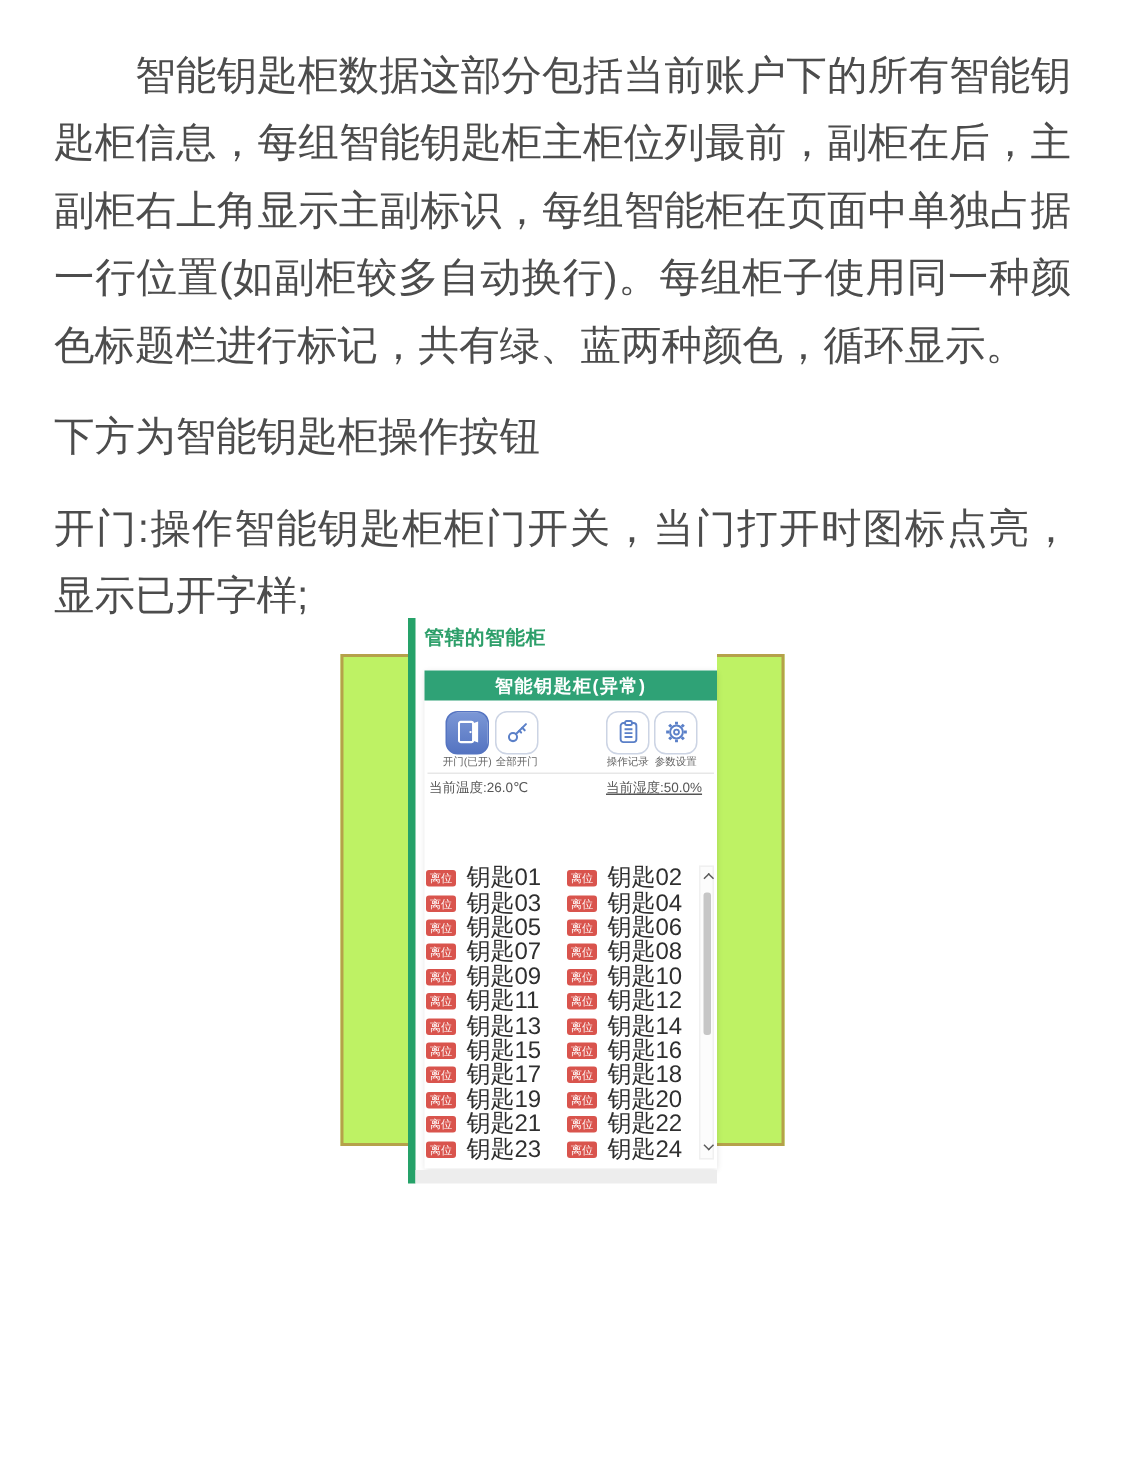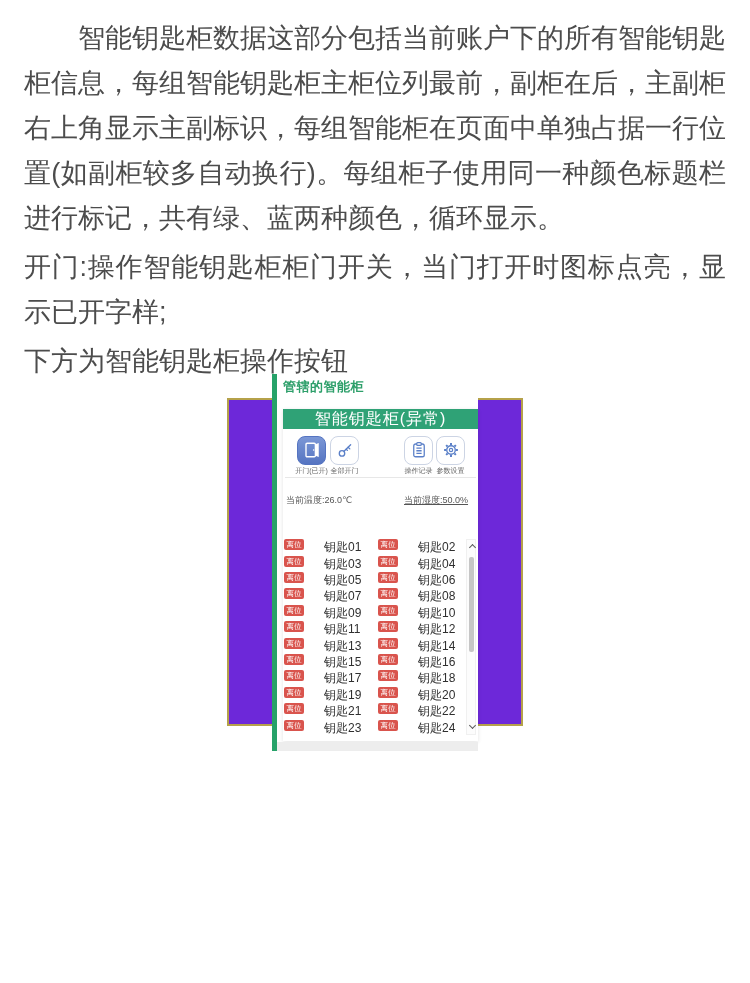--- a/index.html
+++ b/index.html
@@ -15,88 +15,88 @@
   body{
     width:750px;height:983px;background:#ffffff;overflow:hidden;
     font-family:"Liberation Sans","DejaVu Sans",sans-serif;
   }
   
   .doc{
     padding:12px 20px 0 20px;
     font-size:27px;line-height:45px;color:#4c4c4c;
     text-align:justify;
   }
-  .doc p{margin:4px;}
+  .doc p{margin:16px;}
   .doc p.indent{text-indent:2em;}
   
   .figure-box{
     width:296px;height:328px;
     border:2px solid var(--c-border);
     margin:14px auto 0 auto;
     display:flex;align-items:center;justify-content:center;
-    background:#6d28d9;
+    background:#bef264;
   }
   .screenshot{
     position:relative;width:206px;height:377px;background:#fff;
   }
   .stripe{position:absolute;left:0;top:0;width:5px;height:100%;background:var(--c-stripe);}
   .app-title{
     position:absolute;left:11px;top:4px;
     font-size:13px;font-weight:bold;color:var(--c-title);letter-spacing:.5px;
   }
   .footer-strip{position:absolute;left:5px;bottom:0;width:201px;height:9px;background:#ededed;}
   .card{
     position:absolute;left:11px;top:35px;width:195px;height:332px;
     background:#fff;box-shadow:0 1px 4px rgba(0,0,0,.12);
   }
   .card-header{
     height:20px;line-height:20px;background:var(--c-bar);
-    color:#fff;font-size:16px;font-weight:normal;text-align:center;letter-spacing:1px;
+    color:#fff;font-size:12px;font-weight:bold;text-align:center;letter-spacing:1px;
   }
   .btns{position:relative;height:39px;margin-top:7px;}
   .btn-col{position:absolute;top:0;width:33px;display:flex;flex-direction:column;align-items:center;}
   .btn-col.c1{left:12px;} .btn-col.c2{left:45px;} .btn-col.c3{left:119px;} .btn-col.c4{left:151px;}
   .icon-btn{
     width:29px;height:29px;border-radius:8px;border:1px solid #ccd4e4;background:#fff;
     display:flex;align-items:center;justify-content:center;padding:0;cursor:pointer;
   }
   .icon-btn.active{background:linear-gradient(180deg,#7b97d6,#5574c1);border-color:#5574c1;}
   .btn-label{margin-top:2px;font-size:7px;line-height:8px;color:#666;white-space:nowrap;}
   .divider{border-top:1px solid #e7e7e7;margin:2px 2px 0 2px;}
-  .env{position:relative;height:13px;margin-top:16px;font-size:9px;color:#555;}
+  .env{position:relative;height:13px;margin-top:3px;font-size:9px;color:#555;}
   .env .temp{position:absolute;left:3px;}
   .env .hum{position:absolute;left:121px;text-decoration:underline;}
   .key-list{
     position:absolute;left:1px;top:131px;width:180px;
     display:grid;grid-template-columns:94px 86px;grid-auto-rows:16.4px;align-items:center;
   }
-  .key-item{display:flex;}
+  .key-item{display:flex;align-items:center;}
   .key-badge{
     min-width:20px;height:11px;line-height:11px;padding:0 1px;
     background:var(--c-badge);color:#fff;font-size:7.5px;text-align:center;border-radius:2px;
   }
-  .key-name{margin-left:20px;font-size:12px;color:#2f2f2f;}
+  .key-name{margin-left:7px;font-size:16px;color:#2f2f2f;}
   .scrollbar{
     position:absolute;left:183px;top:130px;width:10px;height:196px;
     background:#fcfcfc;border:1px solid #f0f0f0;
   }
   .sb-arrow{position:absolute;left:1px;width:8px;height:12px;display:flex;align-items:center;justify-content:center;cursor:pointer;}
   .sb-arrow.up{top:1px;} .sb-arrow.down{bottom:1px;}
   .chev{width:5px;height:5px;border-left:1.6px solid #5a5a5a;border-bottom:1.6px solid #5a5a5a;}
   .sb-arrow.up .chev{transform:rotate(135deg);margin-top:2px;}
   .sb-arrow.down .chev{transform:rotate(-45deg);margin-bottom:2px;}
   .sb-thumb{position:absolute;left:1.5px;top:17px;width:5px;height:95px;background:#c6c6c6;border-radius:2px;cursor:pointer;}
 </style>
 </head>
 <body>
 
 <div class="doc">
   <p class="indent">智能钥匙柜数据这部分包括当前账户下的所有智能钥匙柜信息，每组智能钥匙柜主柜位列最前，副柜在后，主副柜右上角显示主副标识，每组智能柜在页面中单独占据一行位置(如副柜较多自动换行)。每组柜子使用同一种颜色标题栏进行标记，共有绿、蓝两种颜色，循环显示。</p>
+  <p>下方为智能钥匙柜操作按钮</p>
   <p>开门:操作智能钥匙柜柜门开关，当门打开时图标点亮，显示已开字样;</p>
-  <p>下方为智能钥匙柜操作按钮</p>
 </div>
 
 <div class="figure-box">
   <div class="screenshot">
     <div class="stripe"></div>
     <div class="app-title">管辖的智能柜</div>
 
     <div class="card">
       <div class="card-header">智能钥匙柜(异常)</div>
 

